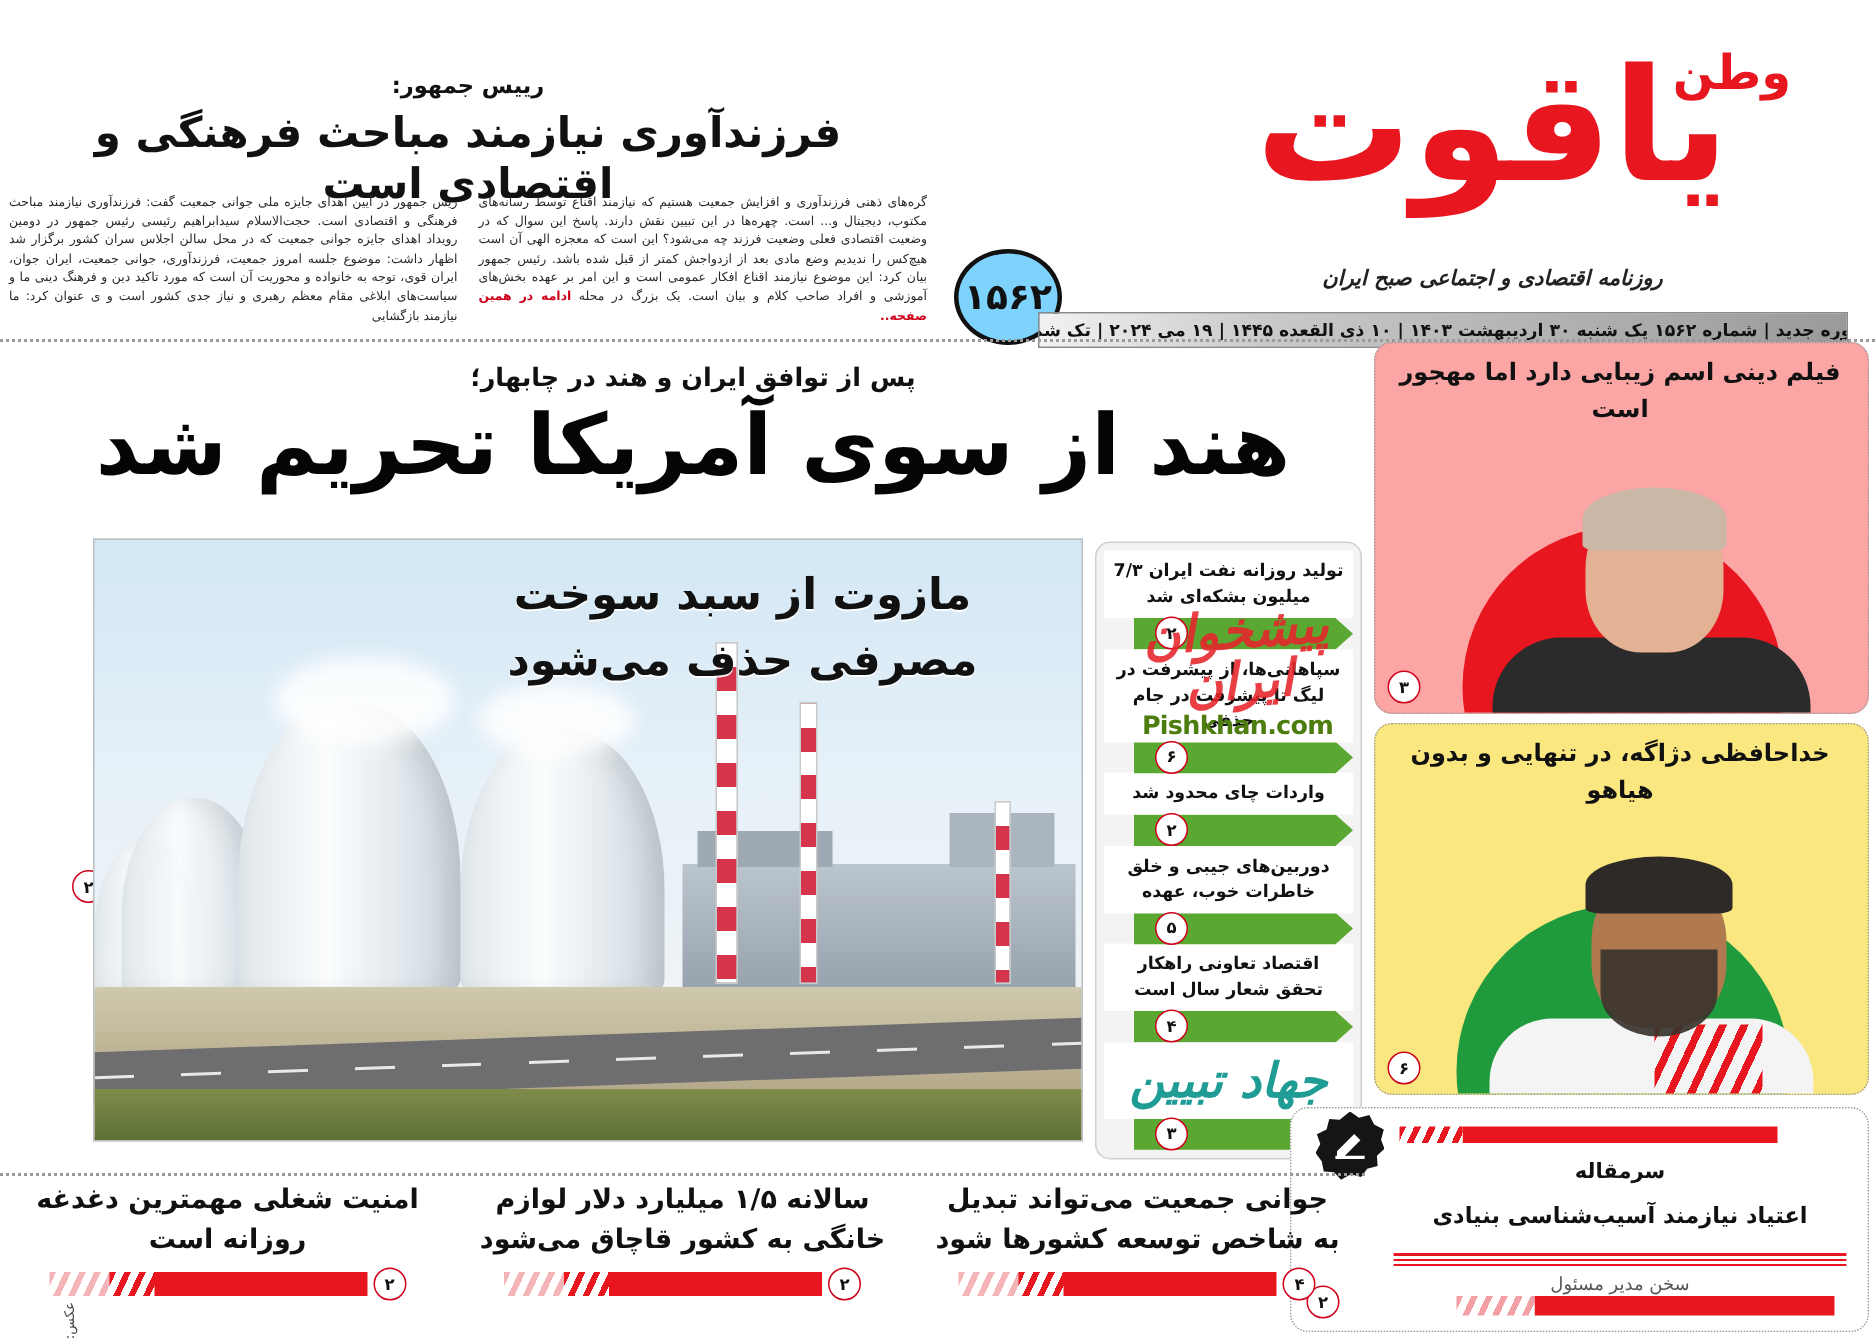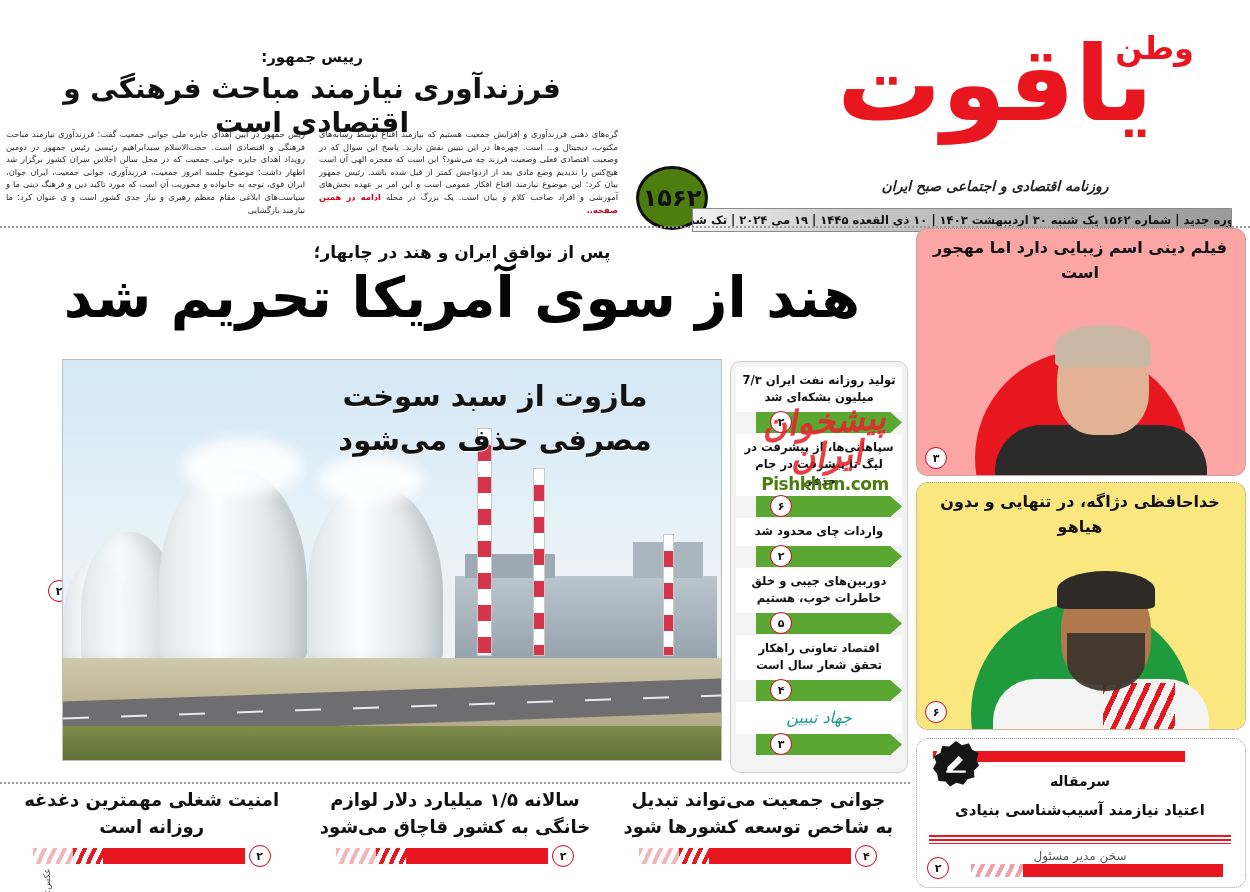--- a/index.html
+++ b/index.html
@@ -39,21 +39,21 @@
   }
   .logo-sub{
     position:absolute;right:20px;top:160px;width:470px;
     text-align:center;font-size:14px;color:#222;font-style:italic;
     font-weight:bold;
   }
   .issue-circle{
     position:absolute;right:542px;top:148px;
     width:66px;height:58px;border:3px solid #111;border-radius:50%;
     display:flex;align-items:center;justify-content:center;
-    font-size:24px;font-weight:bold;color:#111;background:#4d7c0f;
+    font-size:24px;font-weight:bold;color:#111;background:#7dd3fc;
     letter-spacing:1px;
   }
   .datebar{
     position:absolute;right:18px;top:190px;width:538px;height:22px;
     background:linear-gradient(90deg,#f2f2f2 0%,#c9c9c9 28%,#9a9a9a 100%);
     border:1px solid #8a8a8a;
     display:flex;align-items:center;justify-content:center;
     font-size:11.5px;font-weight:bold;color:#111;white-space:nowrap;
     overflow:hidden;
   }
@@ -162,21 +162,21 @@
   .nl-text{font-size:11.6px;font-weight:bold;color:#111;line-height:17px;}
   .nl-bar{position:relative;height:21px;margin:0 0 1px 0;}
   .nl-arrow{
     position:absolute;right:0;top:0;height:21px;width:146px;
     background:#5aa832;
     clip-path:polygon(0 0,92% 0,100% 50%,92% 100%,0 100%);
   }
   .nl-badge{position:absolute;right:110px;top:-1px;}
   .jihad{
     background:#fff;text-align:center;padding:6px 0 7px 0;
-    font-size:16px;font-weight:normal;color:#1f9c94;letter-spacing:-1px;
+    font-size:32px;font-weight:bold;color:#1f9c94;letter-spacing:-1px;
     font-style:italic;
   }
 
   
   .watermark{
     position:absolute;left:735px;top:404px;width:180px;height:105px;
     pointer-events:none;z-index:6;
   }
   .wm-script{
     position:absolute;right:4px;top:0;width:172px;text-align:center;
@@ -214,21 +214,21 @@
   .p1-body{left:78px;top:196px;width:212px;height:120px;background:#2b2b2b;border-radius:46px 46px 0 0;}
   .p2-head{left:144px;top:96px;width:90px;height:106px;background:#b07a4e;}
   .p2-hair{left:140px;top:88px;width:98px;height:38px;background:#2e2a28;border-radius:50% 50% 10% 10%;}
   .p2-beard{left:150px;top:150px;width:78px;height:58px;background:#3a332d;border-radius:0 0 50% 50%;opacity:.92;}
   .p2-body{left:76px;top:196px;width:216px;height:120px;background:#f4f4f4;border-radius:42px 42px 0 0;}
   .p2-stripe{position:absolute;left:186px;top:200px;width:72px;height:56px;
     background:repeating-linear-gradient(115deg,#e8161f 0 5px,transparent 5px 13px);}
 
   
   .edit-card{
-    position:relative;margin-top:8px;width:330px;height:150px;
+    position:relative;margin-top:8px;width:386px;height:150px;
     border:1.5px dotted #9a9a9a;border-radius:12px;background:#fff;
     box-sizing:border-box;
   }
   .ed-topbar{position:absolute;right:60px;top:12px;width:210px;height:11px;background:#e8161f;}
   .ed-topbar:before{content:"";position:absolute;right:210px;top:0;width:42px;height:11px;
     background:repeating-linear-gradient(115deg,#e8161f 0 4px,#fff 4px 9px);}
   .ed-seal{
     position:absolute;left:16px;top:2px;width:46px;height:46px;background:#151515;
     clip-path:polygon(50% 0,63% 9%,78% 5%,85% 19%,99% 26%,95% 41%,100% 54%,89% 64%,90% 79%,75% 83%,66% 95%,51% 91%,37% 99%,27% 88%,12% 87%,9% 72%,0 60%,7% 47%,2% 33%,16% 26%,20% 11%,35% 12%);
     display:flex;align-items:center;justify-content:center;
@@ -339,21 +339,21 @@
 
     <div class="nl-item">
       <div class="nl-text">واردات چای محدود شد</div>
     </div>
     <div class="nl-bar">
       <div class="nl-arrow"></div>
       <div class="badge nl-badge">۲</div>
     </div>
 
     <div class="nl-item">
-      <div class="nl-text">دوربین‌های جیبی و خلق خاطرات خوب، هستیم</div>
+      <div class="nl-text">دوربین‌های جیبی و خلق خاطرات خوب، عهده</div>
     </div>
     <div class="nl-bar">
       <div class="nl-arrow"></div>
       <div class="badge nl-badge">۵</div>
     </div>
 
     <div class="nl-item">
       <div class="nl-text">اقتصاد تعاونی راهکار تحقق شعار سال است</div>
     </div>
     <div class="nl-bar">

